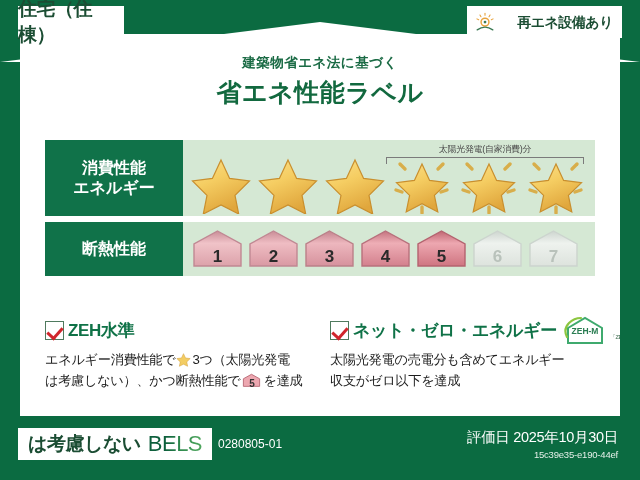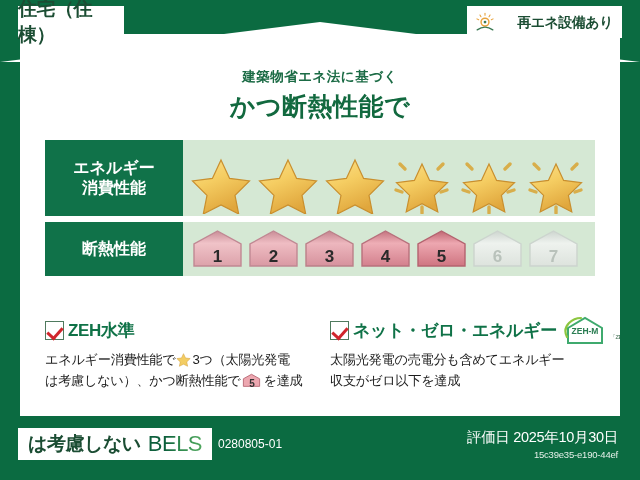--- a/index.html
+++ b/index.html
@@ -82,21 +82,21 @@
   }
   .body-white .inner-roof {
     position: absolute;
     left: 0; top: 0;
     width: 600px; height: 34px;
   }
 
   
   .title-block {
     position: absolute;
-    left: 0; top: 34px;
+    left: 0; top: 20px;
     width: 600px;
     text-align: center;
   }
   .title-sub {
     font-size: 13.5px;
     font-weight: bold;
     color: #1b6b45;
     letter-spacing: 0.5px;
   }
   .title-main {
@@ -381,30 +381,34 @@
   </div>
 
   <div class="body-white">
 
     <svg class="inner-roof" viewBox="0 0 600 34" preserveAspectRatio="none">
       <polygon points="300,0 600,34 0,34" fill="#ffffff"></polygon>
     </svg>
 
     <div class="title-block">
       <div class="title-sub">建築物省エネ法に基づく</div>
-      <div class="title-main">かつ断熱性能で</div>
+      <div class="title-main">省エネ性能ラベル</div>
     </div>
 
     <div class="perf-panel" id="panel-energy">
       <div class="perf-label">
+        <div>消費性能</div>
         <div>エネルギー</div>
-        <div>消費性能</div>
       </div>
       <div class="perf-content">
 
+        <div class="solar-bracket">
+          <span class="bkt-text">太陽光発電(自家消費)分</span>
+          <div class="bkt-line"></div>
+        </div>
 
         <div class="star-row">
 
           <div class="star-cell">
             <svg width="64" height="58" viewBox="0 0 64 58">
               <defs>
                 <linearGradient id="gstar" x1="0" y1="0" x2="0.45" y2="1">
                   <stop offset="0%" stop-color="#fbe08a"></stop>
                   <stop offset="45%" stop-color="#f5cd62"></stop>
                   <stop offset="100%" stop-color="#e0a63c"></stop>

